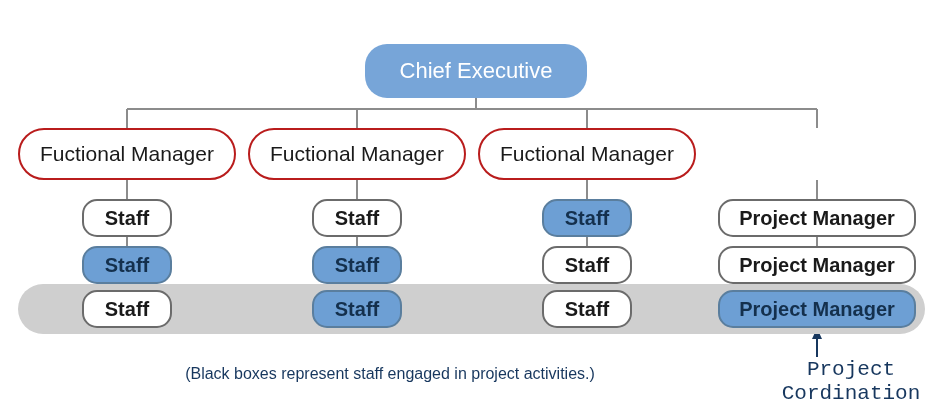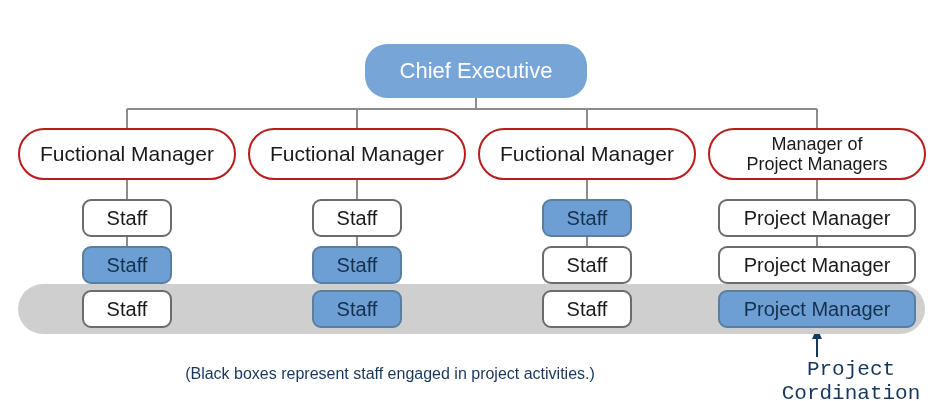--- a/index.html
+++ b/index.html
@@ -66,23 +66,24 @@
     top: 96px;
     height: 52px;
   }
   .mgr.multiline {
     font-size: 18px;
   }
   .box {
     background: #ffffff;
     color: #1a1a1a;
     border: 2px solid #6b6b6b;
-    border-radius: 9px;
+    border-radius: 15px;
     font-size: 20px;
     height: 38px;
+    font-weight: bold;
   }
   .box.filled {
     background: #6d9fd4;
     border-color: #5a7e9e;
     color: #14304d;
   }
   .caption {
     position: absolute;
     left: 180px;
     top: 333px;
@@ -143,22 +144,20 @@
   <div class="node mgr" style="left:248px;width:218px;">Fuctional Manager</div>
   <div class="node box" style="left:312px;width:90px;top:167px;">Staff</div>
   <div class="node box filled" style="left:312px;width:90px;top:214px;">Staff</div>
   <div class="node box filled" style="left:312px;width:90px;top:258px;">Staff</div>
 
   <div class="node mgr" style="left:478px;width:218px;">Fuctional Manager</div>
   <div class="node box filled" style="left:542px;width:90px;top:167px;">Staff</div>
   <div class="node box" style="left:542px;width:90px;top:214px;">Staff</div>
   <div class="node box" style="left:542px;width:90px;top:258px;">Staff</div>
 
-  <div class="node mgr multiline" style="left:708px;width:218px;">Manager of
-Project Managers</div>
   <div class="node box" style="left:718px;width:198px;top:167px;">Project Manager</div>
   <div class="node box" style="left:718px;width:198px;top:214px;">Project Manager</div>
   <div class="node box filled" style="left:718px;width:198px;top:258px;">Project Manager</div>
 
   <div class="caption">(Black boxes represent staff engaged in project activities.)</div>
 
   <div class="coord-label">Project
 Cordination</div>
 
 </div>

